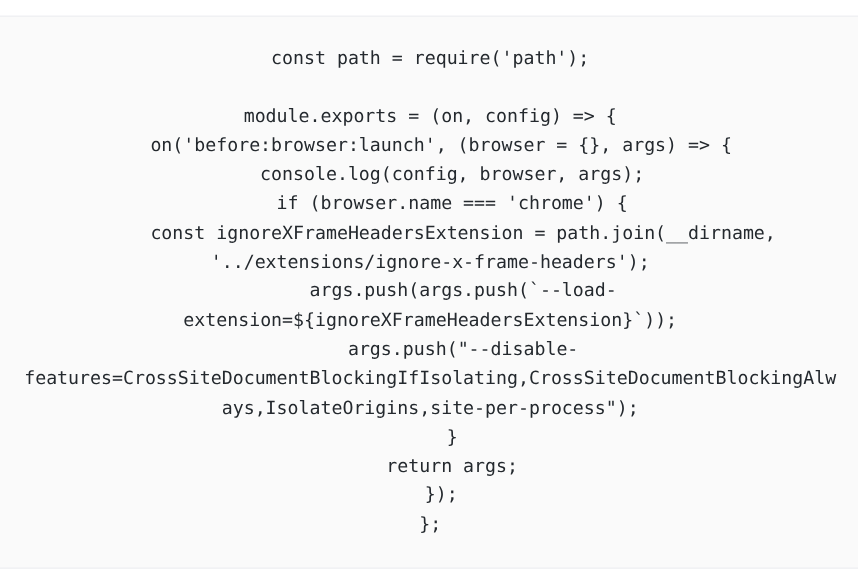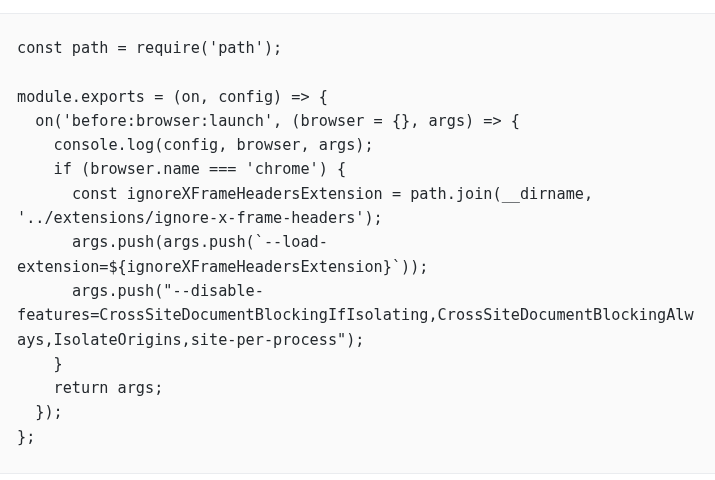--- a/index.html
+++ b/index.html
@@ -41,20 +41,21 @@
     margin: 0;
     padding: 0;
     background: transparent;
     font-family: "DejaVu Sans Mono", "Liberation Mono", monospace;
     font-size: 15.2px;
     line-height: 24.3px;
     color: #24292e;
     white-space: pre-wrap;
     word-break: break-word;
     overflow-wrap: break-word;
+    text-align: center;
     -webkit-font-smoothing: antialiased;
   }
 
   .code-block pre code {
     font-family: inherit;
     font-size: inherit;
     line-height: inherit;
     color: inherit;
     background: transparent;
     display: block;

